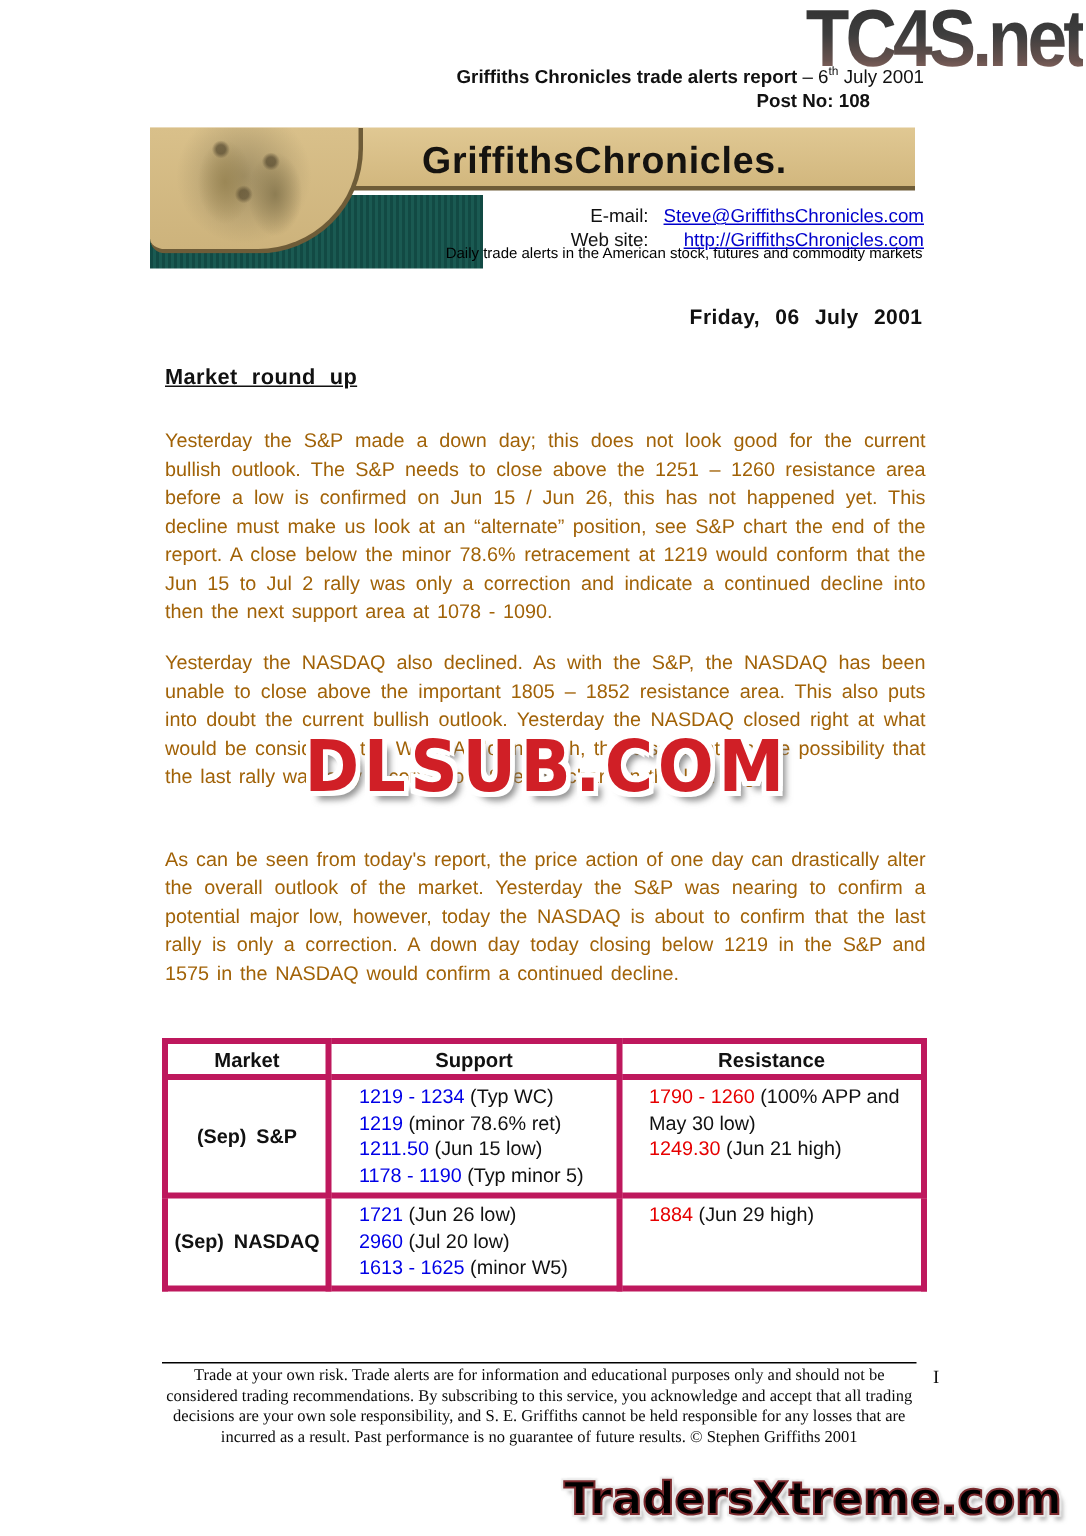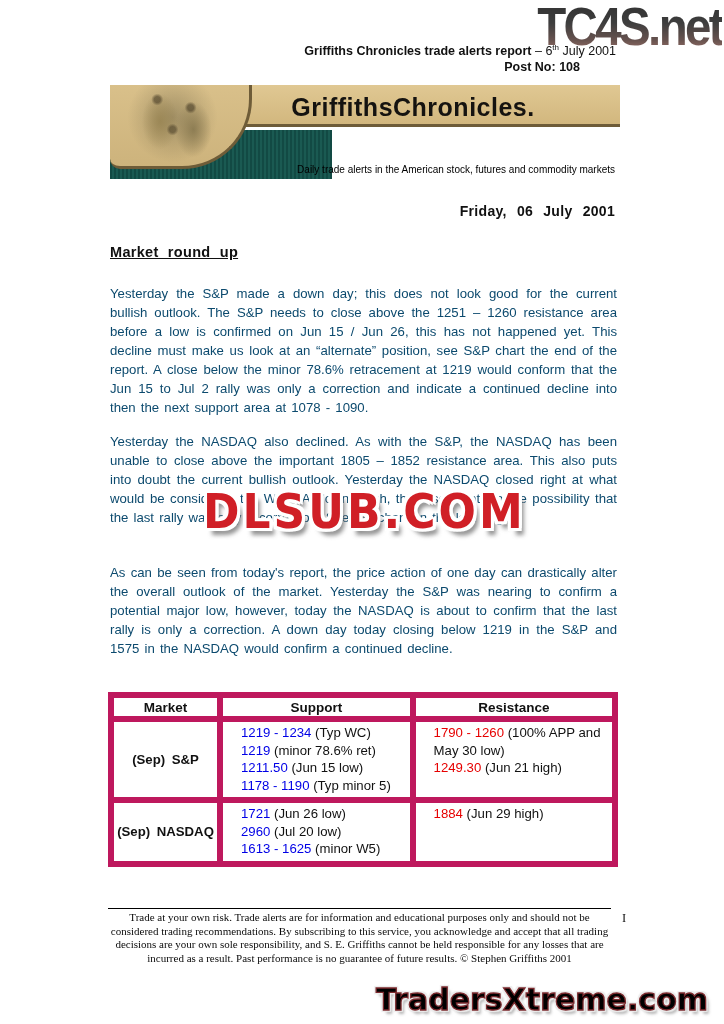--- a/index.html
+++ b/index.html
@@ -19,21 +19,21 @@
     -webkit-text-fill-color:transparent; opacity:0.92;
   }
 
   
   .report-header { position:absolute; top:40px; right:108px; text-align:right; font-size:12.5px; line-height:15px; z-index:2; }
   .report-header .bold { font-weight:bold; }
   .report-header sup { font-size:8px; vertical-align:super; }
   .post-no { margin-right:36px; margin-top:1px;font-weight:bold; }
 
   
-  .banner { position:absolute; left:110px; top:85px; width:510px; height:94px; }
+  .banner { position:absolute; left:100px; top:85px; width:510px; height:94px; }
   .banner-band {
     position:absolute; left:0; top:0; width:510px; height:42px;
     background:linear-gradient(#e0c893, #d2b77e); border-bottom:3px solid #6e5c38;
   }
   .banner-title {
     position:absolute; left:0; top:0; width:510px; height:42px; line-height:44px;
     text-align:center; padding-left:96px; font-weight:bold; font-size:25px;
     letter-spacing:0.5px; color:#151310;
   }
   .banner-teal {
@@ -64,21 +64,21 @@
   .tagline { position:absolute; top:164px; right:109px; font-size:10px; color:#000;margin-left:46px; }
   .date-line { position:absolute; top:203px; right:109px; font-size:14px; font-weight:bold; word-spacing:6px; letter-spacing:0.3px; }
 
   
   .section-heading {
     position:absolute; left:110px; top:244px; font-size:14.5px; font-weight:bold;
     text-decoration:underline; word-spacing:5px; letter-spacing:0.3px;
   }
   .para {
     position:absolute; left:110px; width:507px; text-align:justify;
-    font-size:13.2px; line-height:19px; word-spacing:1.5px; color:#0c4a6e;
+    font-size:13.2px; line-height:19px; word-spacing:1.5px; color:#a16207;
   }
   .para-1 { top:284px; }
   .para-2 { top:432px; }
   .para-3 { top:563px; }
 
   
   .dlsub {
     position:absolute; left:203px; top:486px; z-index:10;
     font-family:"DejaVu Sans", sans-serif; font-weight:900; font-size:44px;
     letter-spacing:3px; color:var(--watermark_red, #d01f26);
@@ -87,21 +87,21 @@
       -3px -3px 0 #fff, 3px -3px 0 #fff, -3px 3px 0 #fff, 3px 3px 0 #fff,
       0 -3px 0 #fff, 0 3px 0 #fff, -3px 0 0 #fff, 3px 0 0 #fff,
       5px 6px 4px rgba(110,110,110,0.75);
   }
 
   
   .market-table {
     position:absolute; left:108px; top:692px; width:510px;
     border-collapse:collapse; font-size:13.2px;
   }
-  .market-table th, .market-table td { border:6px solid #be185d; }
+  .market-table th, .market-table td { border:4px solid #be185d; }
   .market-table th { height:24px; font-weight:bold; text-align:center; font-size:13.5px; }
   .th-market { width:110px; }
   .th-support { width:195px; }
   .th-resistance { width:205px; }
   .cell-market { text-align:center; vertical-align:middle; font-weight:bold; word-spacing:3px; }
   .cell-levels { vertical-align:top; padding:2px 7px 3px 18px; line-height:17.5px; }
   .val.support { color:var(--support, #0000e6); }
   .val.resistance { color:var(--resistance, #e60000); }
 
   
@@ -139,20 +139,26 @@
     <div class="post-no">Post No: 108</div>
   </div>
 
   <div class="banner">
     <div class="banner-band"></div>
     <div class="banner-teal"></div>
     <div class="banner-photo"></div>
     <div class="banner-title">GriffithsChronicles.</div>
   </div>
 
+  <div class="contact">
+    <span>E-mail:</span>
+    <a href="#">Steve@GriffithsChronicles.com</a>
+    <span>Web site:</span>
+    <a href="#">http://GriffithsChronicles.com</a>
+  </div>
 
   <div class="tagline">Daily trade alerts in the American stock, futures and commodity markets</div>
 
   <div class="date-line">Friday, 06 July 2001</div>
 
   <div class="section-heading">Market round up</div>
 
   <div class="para para-1">Yesterday the S&amp;P made a down day; this does not look good for the current bullish outlook. The S&amp;P needs to close above the 1251 – 1260 resistance area before a low is confirmed on Jun 15 / Jun 26, this has not happened yet. This decline must make us look at an “alternate” position, see S&amp;P chart the end of the report. A close below the minor 78.6% retracement at 1219 would conform that the Jun 15 to Jul 2 rally was only a correction and indicate a continued decline into then the next support area at 1078 - 1090.</div>
   <div class="para para-2">Yesterday the NASDAQ also declined. As with the S&amp;P, the NASDAQ has been unable to close above the important 1805 – 1852 resistance area. This also puts into doubt the current bullish outlook. Yesterday the NASDAQ closed right at what would be considered the Wave A closing high, this also points to the possibility that the last rally was only a correction. See the chart on the last page.</div>
   <div class="para para-3">As can be seen from today's report, the price action of one day can drastically alter the overall outlook of the market. Yesterday the S&amp;P was nearing to confirm a potential major low, however, today the NASDAQ is about to confirm that the last rally is only a correction. A down day today closing below 1219 in the S&amp;P and 1575 in the NASDAQ would confirm a continued decline.</div>

